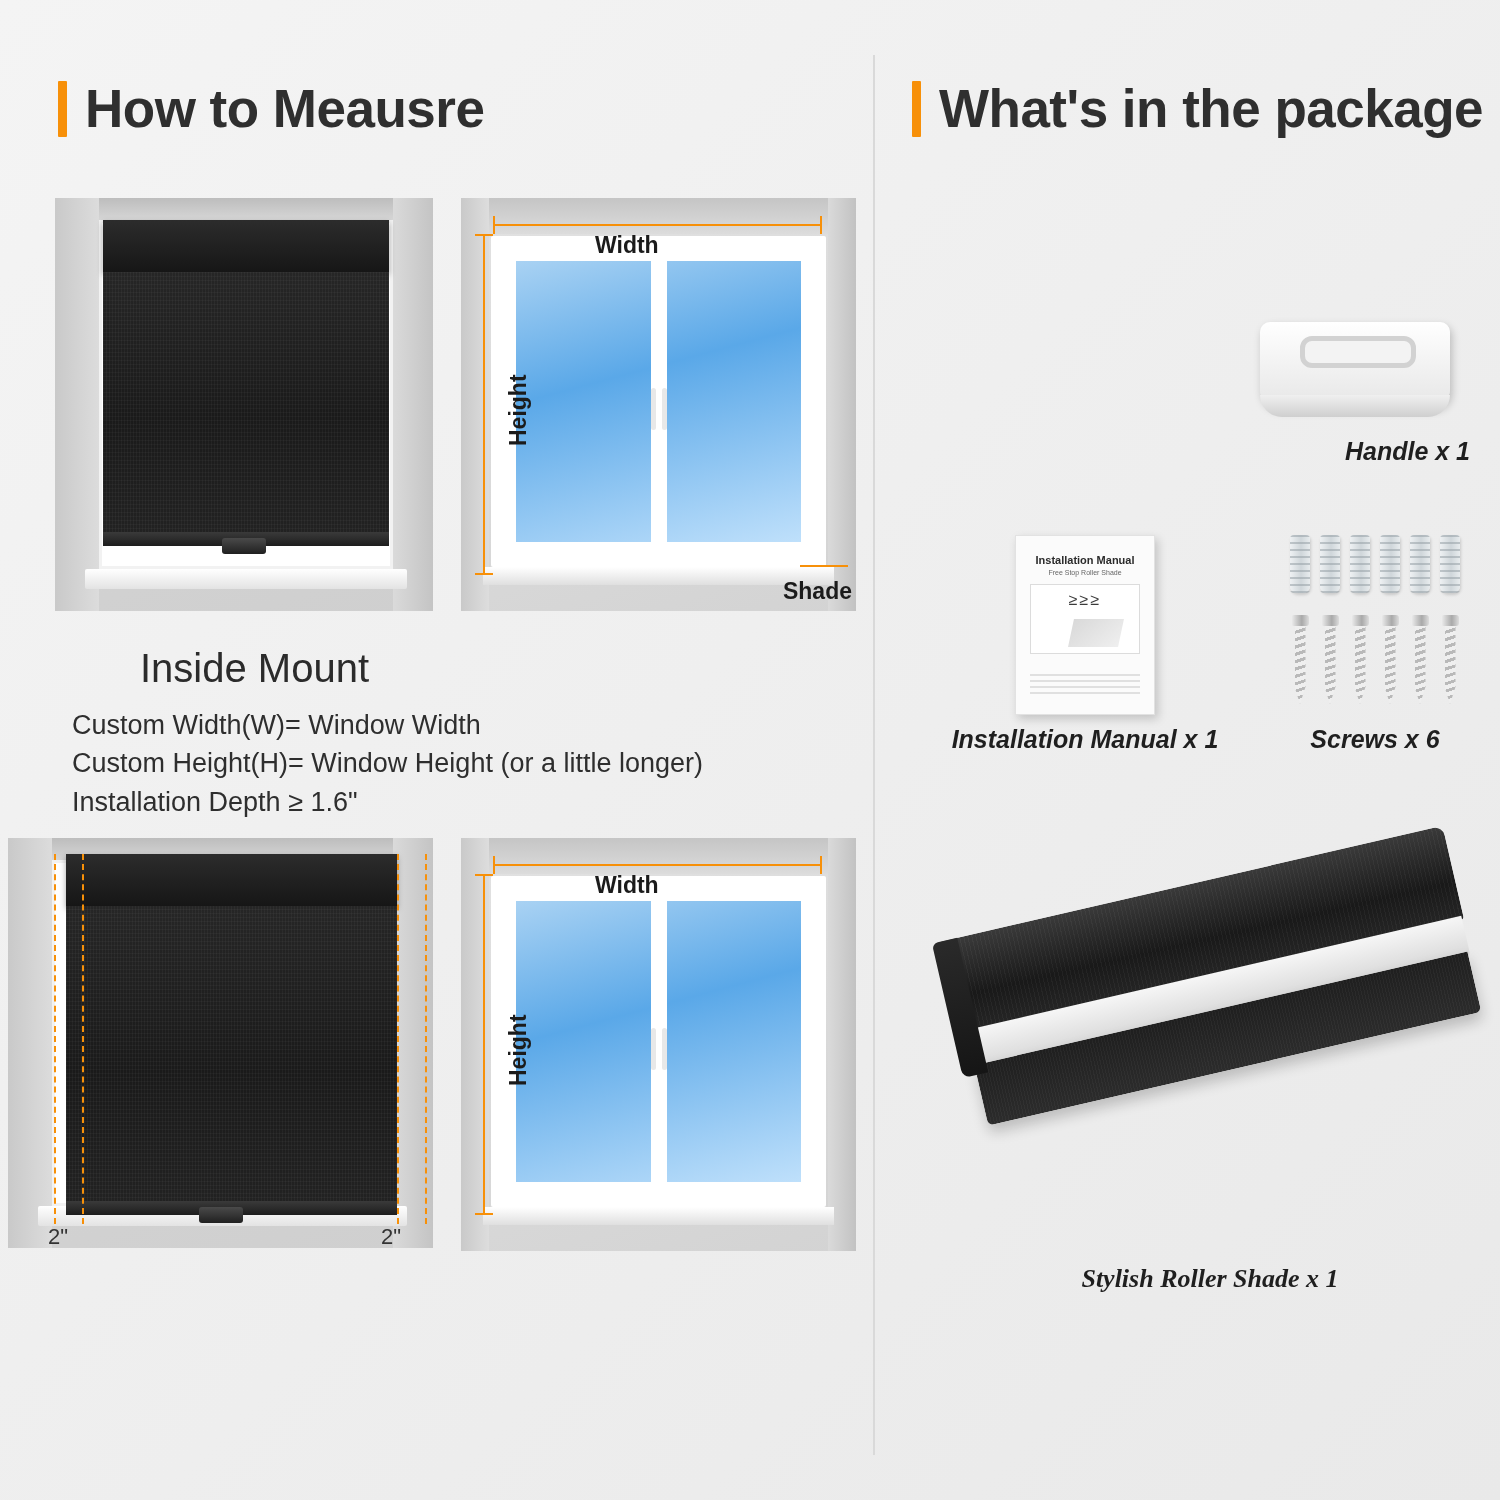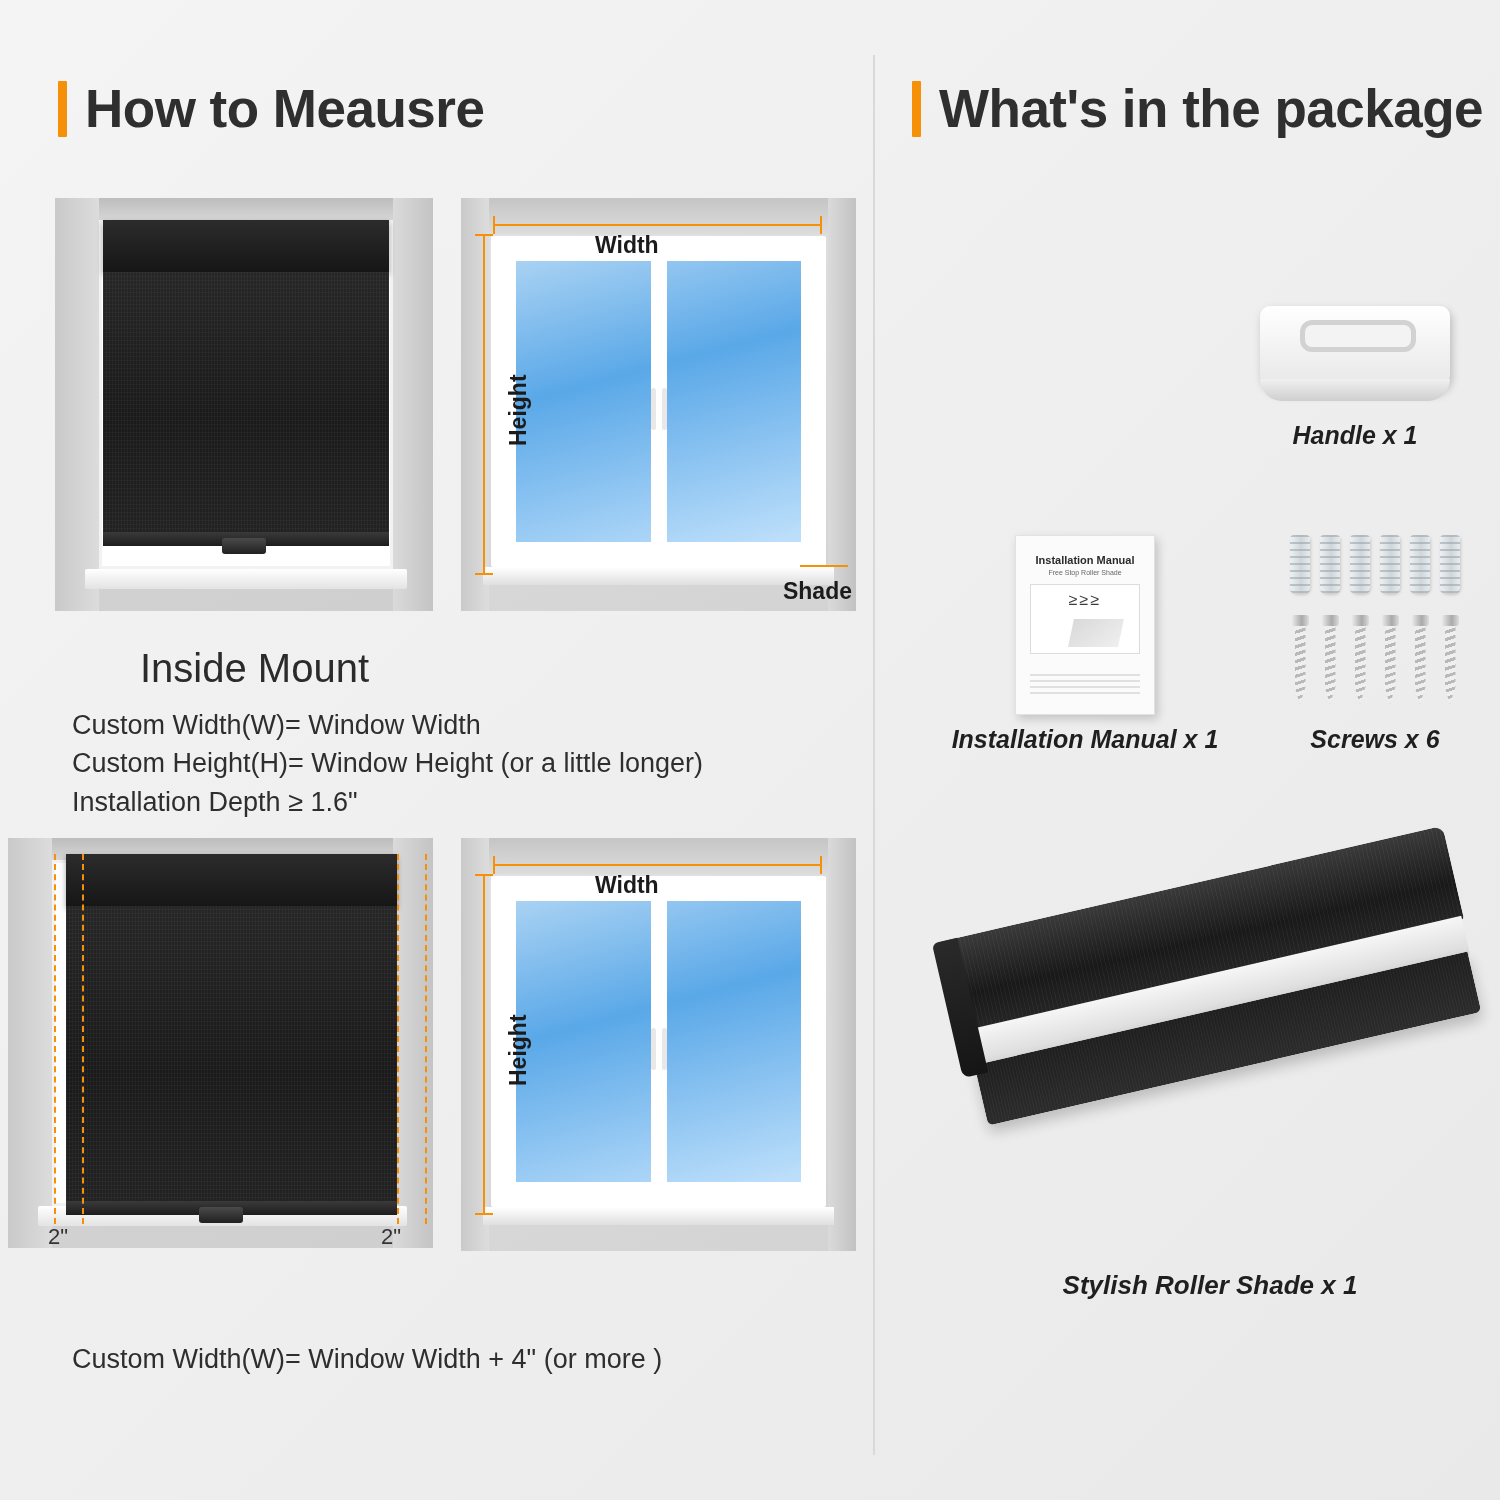--- a/index.html
+++ b/index.html
@@ -225,21 +225,21 @@
     background:#cdc3a6;
   }
   .bk-plate {
     position:absolute; left:14px; top:100px; width:44px; height:62px;
     background: linear-gradient(180deg,#f7f7f7,#d8d8d8);
     border-radius:3px;
     box-shadow: 1px 2px 4px rgba(0,0,0,.22);
   }
 
   
-  #handle { top: 284px; left: 1240px; width: 230px; }
+  #handle { top: 300px; left: 1240px; width: 230px; text-align: right; }
   .handle-shape {
     position:relative; width:190px; height:85px; margin:22px auto 0;
     background: linear-gradient(180deg,#ffffff,#e6e6e6);
     border-radius:10px 10px 18px 18px;
     box-shadow: 2px 4px 8px rgba(0,0,0,.22);
   }
   .handle-shape:before {
     content:""; position:absolute; left:40px; top:14px; width:106px; height:22px;
     border:5px solid #d2d2d2; border-radius:12px; background:#f3f3f3;
   }
@@ -336,21 +336,21 @@
       repeating-linear-gradient(90deg, rgba(255,255,255,.035) 0 1px, rgba(0,0,0,0) 1px 3px),
       linear-gradient(180deg,#1f1f1f,#2c2c2c);
     border-radius:0 0 6px 6px;
     box-shadow: 0 8px 14px rgba(0,0,0,.2);
   }
   .roller-cap {
     position:absolute; left:-4px; top:0; width:26px; height:138px;
     background: linear-gradient(180deg,#2a2a2a,#151515);
     border-radius:6px 0 0 8px;
   }
-  #roller .pkg-label { margin-top: 20px; font-size:26px; }
+  #roller .pkg-label { margin-top: 14px; font-size:26px;font-family:Liberation Serif, serif; }
 </style>
 </head>
 <body>
 
 <div class="page">
 
   <div class="divider"></div>
 
   <div class="heading" id="h-right">
     <span class="bar"></span>
@@ -459,21 +459,20 @@
         <div class="arrow-v" style="left:22px; top:36px; bottom:36px;"></div>
         <div class="cap-h" style="left:14px; top:36px;"></div>
         <div class="cap-h" style="left:14px; bottom:36px;"></div>
         <div class="lbl-height" style="left:44px; top:248px;">Height</div>
       </div>
     </div>
   </div>
 
 
   <div class="mount-lines" id="outside-text">
-    <div>Custom Width(W)= Window Width + 4" (or more )</div>
   </div>
 
 
   <div class="pkg-item" id="handle">
     <div class="handle-shape"></div>
     <div class="pkg-label" style="margin-top:30px;">Handle x 1</div>
   </div>
 
   <div class="pkg-item" id="manual">
     <div class="manual-sheet">

